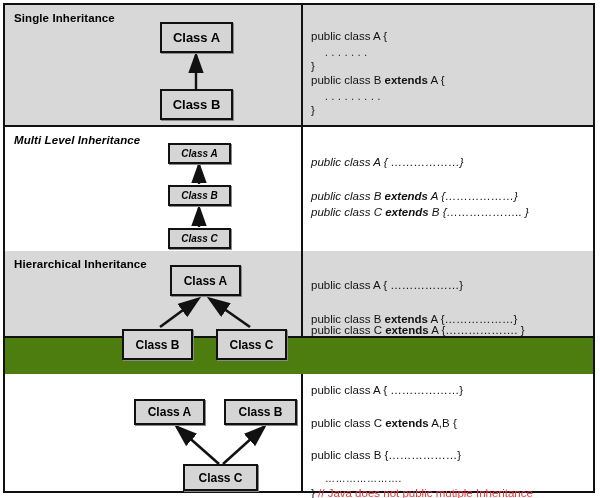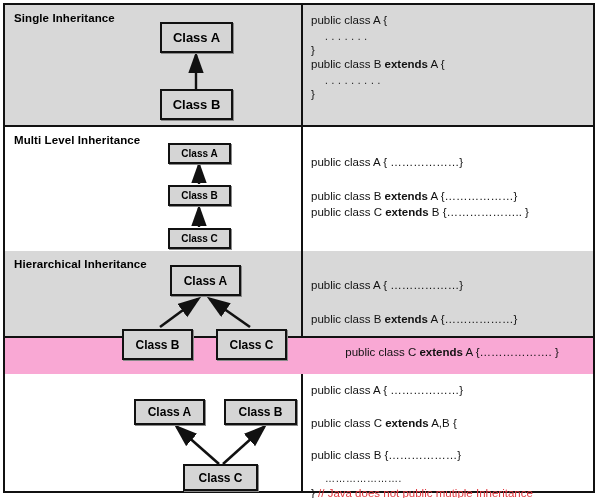--- a/index.html
+++ b/index.html
@@ -7,21 +7,21 @@
     width:600px;height:498px;
     background:#ffffff;
     font-family:"Liberation Sans", sans-serif;
     overflow:hidden;
   }
   .frame{
     position:absolute;left:3px;top:3px;
     width:592px;height:490px;
     border:2px solid #111111;
     box-sizing:border-box;
-    background:#f9a8d4;
+    background:#4d7c0f;
   }
   .row{
     position:absolute;left:0;width:100%;
     box-sizing:border-box;
   }
   .row.gray{background:#d8d8d8;}
   .row.white{background:#ffffff;}
   .row .divider-bottom{
     position:absolute;left:0;bottom:0;width:100%;height:2px;background:#111111;
   }
@@ -80,30 +80,30 @@
             <polygon points="0,0 9,3.2 0,6.4" fill="#111111"></polygon>
           </marker>
         </defs>
         <line x1="191" y1="84" x2="191" y2="50" stroke="#111111" stroke-width="2.4" marker-end="url(#ah1)"></line>
       </svg>
       <div class="cbox big" style="left:155px;top:17px;width:73px;height:31px;">Class A</div>
       <div class="cbox big" style="left:155px;top:84px;width:73px;height:31px;">Class B</div>
     </div>
 
     <div class="code">
-      <div class="line" style="margin-top:2px;">public class A {</div>
+      <div class="line" style="margin-top:18px;">public class A {</div>
       <div class="line indent dots" style="margin-top:5px;font-size:10px;">. . . . . . .</div>
       <div class="line" style="margin-top:3px;">}</div>
       <div class="line" style="margin-top:3px;"><span>public class B </span><b>extends</b><span> A {</span></div>
       <div class="line indent dots" style="margin-top:5px;font-size:10px;">. . . . . . . . .</div>
       <div class="line" style="margin-top:3px;">}</div>
     </div>
   </div>
 
-  <div class="row white" style="top:122px;height:154px;">
+  <div class="row white" style="top:122px;height:154px;font-style:italic;">
     <div class="divider-bottom"></div>
     <div class="vsplit"></div>
 
     <div class="rowtitle">Multi Level Inheritance</div>
 
     <div class="diagram">
       <svg class="arrows">
         <defs>
           <marker id="ah2" markerWidth="9" markerHeight="9" refX="7.5" refY="3.2" orient="auto">
             <polygon points="0,0 9,3.2 0,6.4" fill="#111111"></polygon>
@@ -141,21 +141,21 @@
         <line x1="245" y1="76" x2="205" y2="48" stroke="#111111" stroke-width="2.6" marker-end="url(#ah3)"></line>
       </svg>
       <div class="cbox med" style="left:165px;top:14px;width:71px;height:31px;">Class A</div>
       <div class="cbox med" style="left:117px;top:78px;width:71px;height:31px;">Class B</div>
       <div class="cbox med" style="left:211px;top:78px;width:71px;height:31px;">Class C</div>
     </div>
 
     <div class="code">
       <div class="line" style="margin-top:21px;">public class A { ………………}</div>
       <div class="line" style="margin-top:22px;"><span>public class B </span><b>extends</b><span> A {………………}</span></div>
-      <div class="line" style="margin-top:22px;text-align:center;"><span>public class C </span><b>extends</b><span> A {………………. }</span></div>
+      <div class="line" style=""><span>public class C </span><b>extends</b><span> A {………………. }</span></div>
     </div>
   </div>
 
   <div class="row white" style="top:369px;height:117px;">
     <div class="vsplit"></div>
 
 
     <div class="diagram">
       <svg class="arrows">
         <defs>

